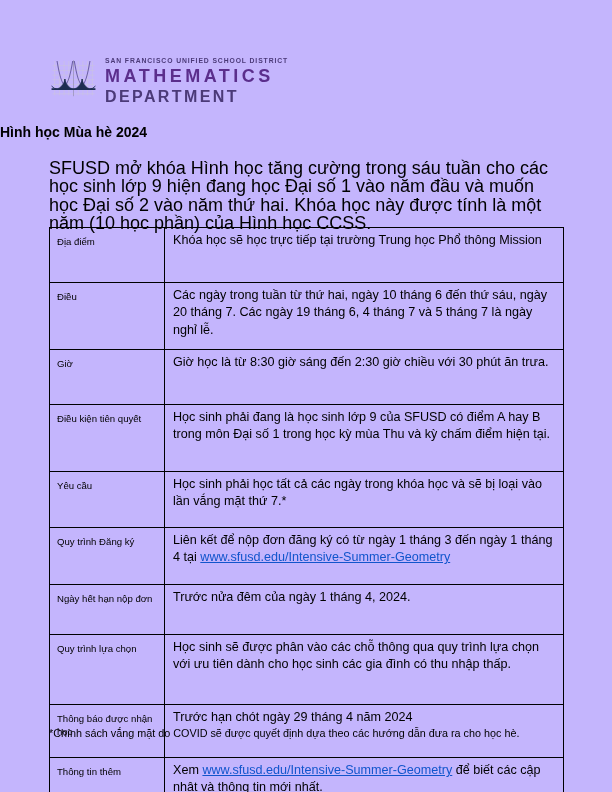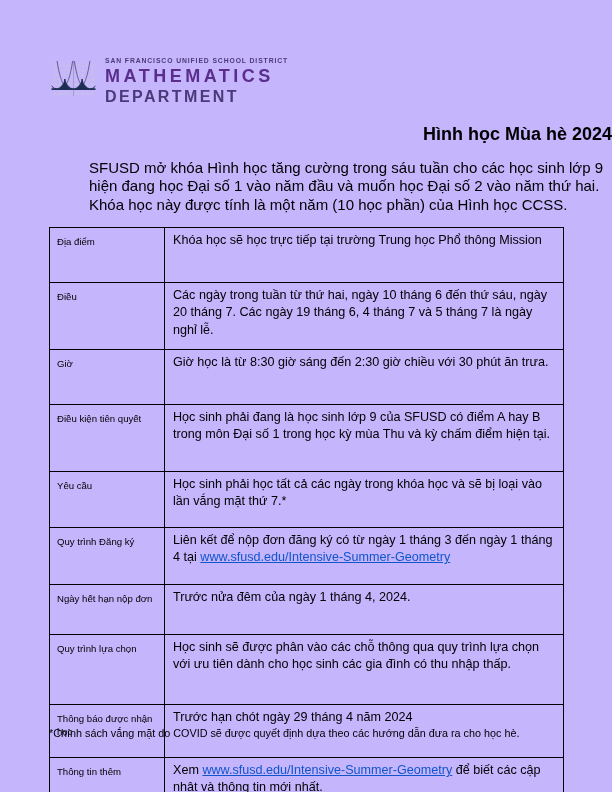--- a/index.html
+++ b/index.html
@@ -26,25 +26,25 @@
     color:#5b2e8c;line-height:18px;white-space:nowrap;
   }
   .logo-dept{
     font-size:16px;font-weight:bold;letter-spacing:2.4px;
     color:#4b3a78;margin-top:3px;white-space:nowrap;
   }
 
   
   .title{
     position:absolute;left:0;top:124px;width:612px;
-    text-align:right;font-size:18px;font-weight:bold;
+    text-align:left;font-size:14px;font-weight:bold;
   }
   .intro{
     position:absolute;left:49px;top:159px;width:516px;
-    font-size:15px;line-height:18.4px;margin-left:40px;
+    font-size:18px;line-height:18.4px;
   }
 
   
   table.info{
     position:absolute;left:49px;top:227px;width:515px;
     border-collapse:collapse;table-layout:fixed;
   }
   table.info td{
     border:1.4px solid #000000;
     vertical-align:top;

